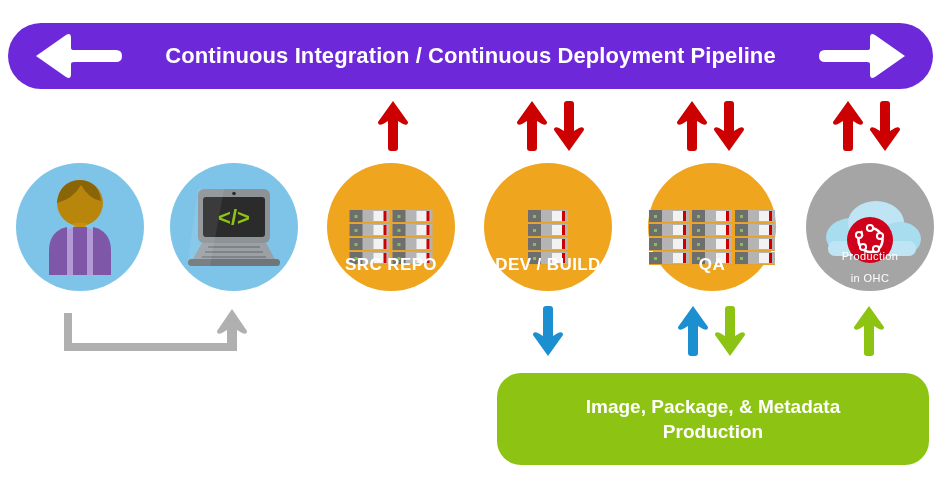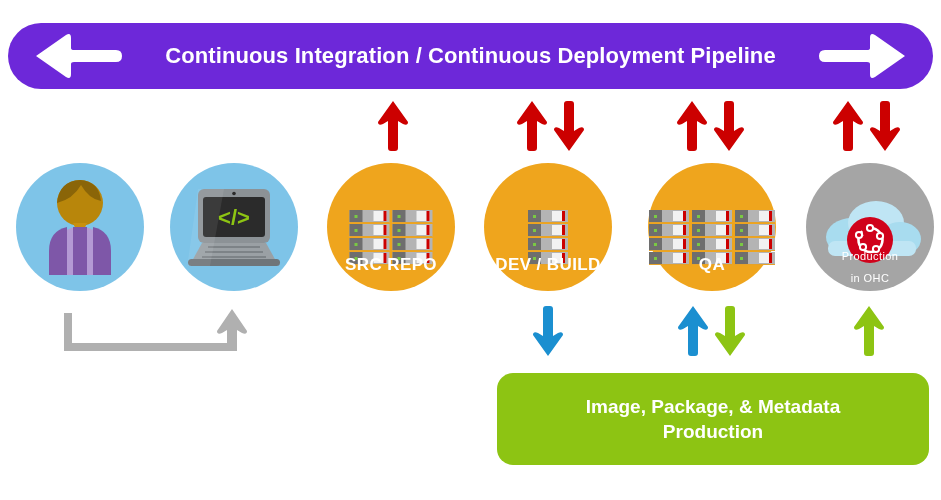--- a/index.html
+++ b/index.html
@@ -49,21 +49,21 @@
              width:104px;height:62px;}
   .osbadge{position:absolute;left:50%;top:54px;transform:translateX(-50%);
            width:46px;height:46px;border-radius:50%;background:#d0021b;
            display:flex;align-items:center;justify-content:center;}
 
   
   .arrow{position:absolute;}
 
   
   .repo{position:absolute;left:497px;top:373px;width:432px;height:92px;
-        background:#8dc413;border-radius:16px;
+        background:#8dc413;border-radius:24px;
         display:flex;align-items:center;justify-content:center;text-align:center;}
   .repo-label{color:#ffffff;font-size:19px;font-weight:bold;line-height:25px;}
 
   
   .elbow{position:absolute;left:60px;top:305px;width:190px;height:55px;}
 </style>
 </head>
 <body>
 
 <div id="stage">

